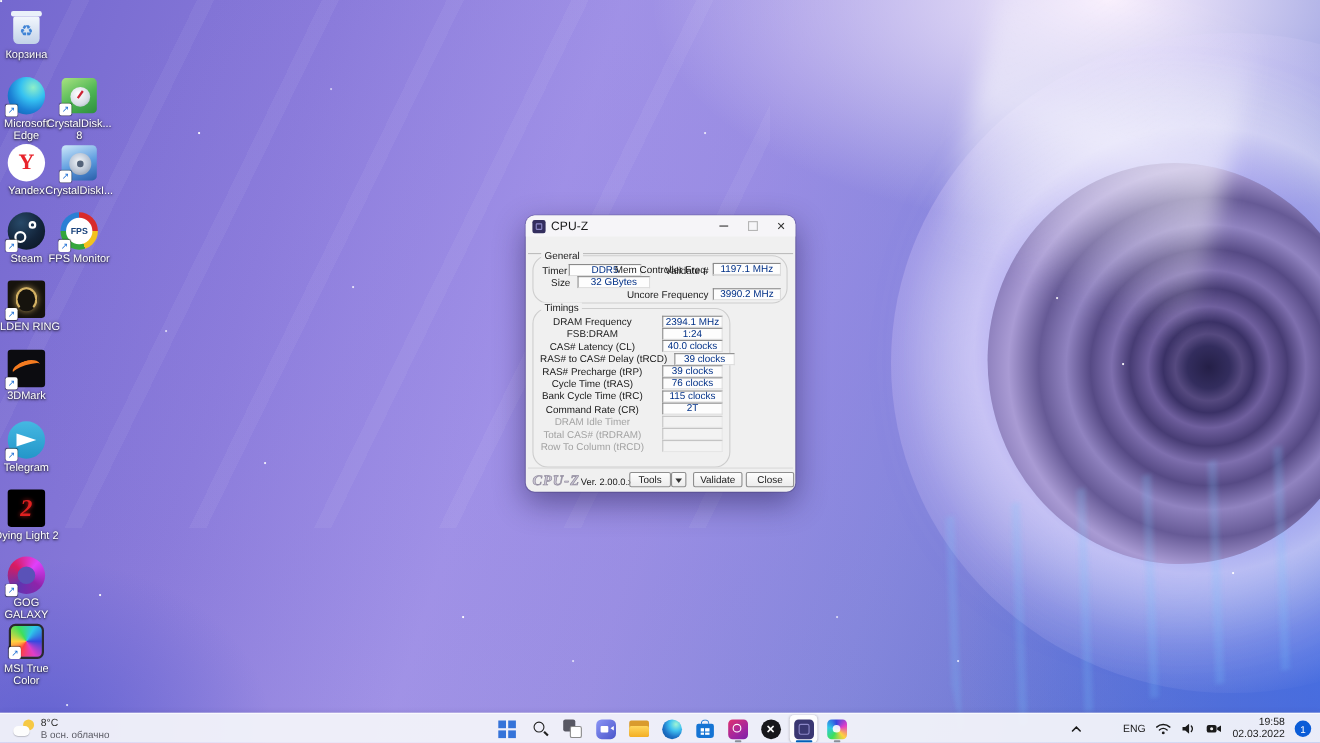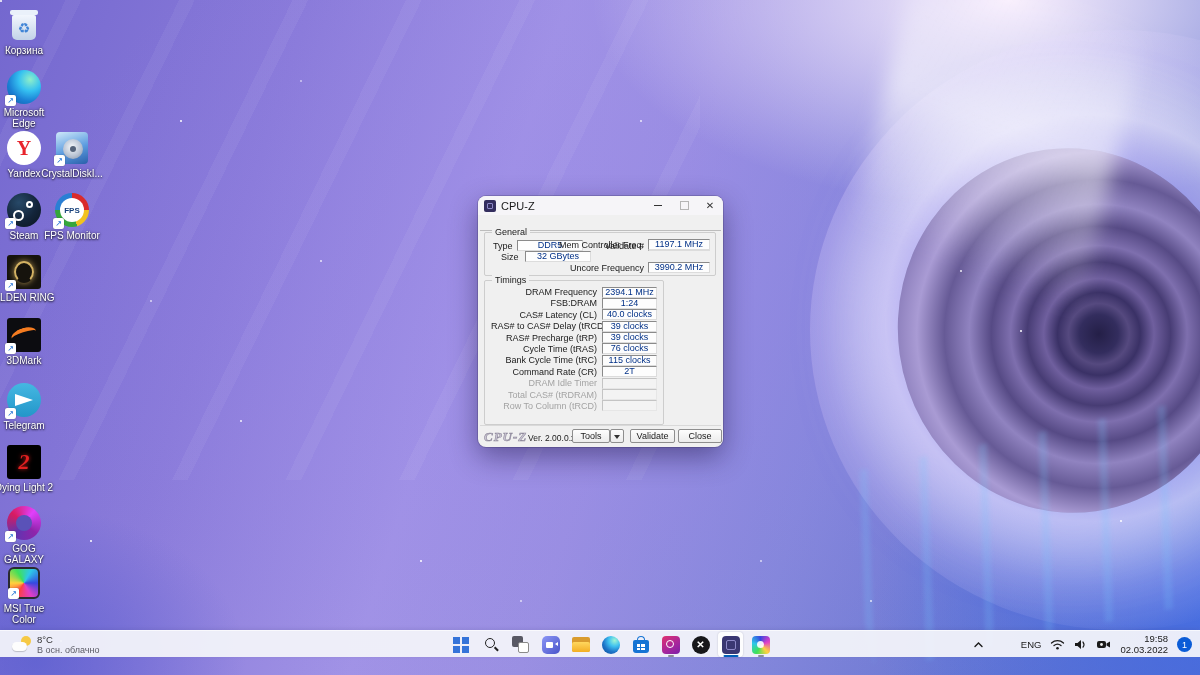--- a/index.html
+++ b/index.html
@@ -101,59 +101,59 @@
   .cz-max::after { content:""; width:7px; height:7px; border:1px solid #b5b5b5; }
   .cz-close { border-radius:0 8px 0 0; font-size:10px; color:#333; }
   .cz-close::after { content:"\2715"; }
 
   .cz-tabs { display:flex; align-items:flex-end; height:15px; padding-left:4px; }
   .cz-tab { padding:1px 4px; height:12px; line-height:10px; font-size:9px; background:#f1f1f1;
     border:1px solid #a8a8a8; border-bottom:none; border-radius:2px 2px 0 0; margin-right:1px; }
   .cz-tab.active { height:14px; background:#fcfcfc; color:#9c1313; font-weight:bold; }
   .cz-page { position:absolute; left:2px; right:2px; top:34px; bottom:22px; border-top:1px solid #bdbdbd; background:#f0f0f0; }
 
-  .groupbox { position:absolute; border:1px solid #cdcdcd; border-radius:2px; }
+  .groupbox { position:absolute; border:1px solid #cdcdcd; border-radius:14px; }
   .gb-general { left:4px; top:1px; width:232px; height:44px; }
   .gb-timings { left:4px; top:49px; width:180px; height:145px; }
   .gb-label { position:absolute; top:-6px; left:7px; background:#f0f0f0; padding:0 3px; font-size:9px; }
 
   .vbox { background:#fdfdfd; border:1px solid; border-color:#8a8a8a #dcdcdc #dcdcdc #8a8a8a;
     height:11px; line-height:9px; font-size:9px; color:#003087; text-align:center; }
   .vbox.dis { background:#f3f3f3; border-color:#c4c4c4 #e6e6e6 #e6e6e6 #c4c4c4; }
 
   .g-row { position:absolute; display:flex; align-items:center; font-size:9px; }
   .g-row .lab { margin-right:4px; }
   .g-row .vbox { width:66px; }
   .g-r1 { left:8px; top:7px; } .g-r2 { left:16px; top:18px; }
   .g-r1 .lab, .g-r2 .lab { width:20px; }
   .g-r3,.g-r4,.g-r5 { left:52px; } .g-r3 { top:7px; } .g-r4 { top:6px; } .g-r5 { top:29px; }
   .g-r3 .lab,.g-r4 .lab,.g-r5 .lab { width:107px; text-align:right; }
   .g-r3 .vbox,.g-r4 .vbox,.g-r5 .vbox { width:62px; }
 
   .t-rows { position:absolute; inset:6px 6px 4px 6px; display:flex; flex-direction:column; }
   .t-row { display:flex; align-items:center; height:10px; margin-bottom:1.4px; font-size:9px; }
-  .t-row .lab { width:106px; text-align:right; margin-right:5px; white-space:nowrap; }
+  .t-row .lab { width:106px; text-align:center; margin-right:16px; white-space:nowrap; }
   .t-row .vbox { width:55px; flex:none; }
   .t-row.dis .lab { color:#a3a3a3; }
 
   .cz-footer { position:absolute; left:6px; right:2px; bottom:3px; height:15px; }
   .cz-logo { position:absolute; left:0; top:0; font-family:"Liberation Serif",serif; font-style:italic;
     font-weight:bold; font-size:13px; color:#cac5d3; -webkit-text-stroke:0.6px #8f8a9c; letter-spacing:1px; }
   .cz-ver { position:absolute; left:44px; top:4px; font-size:8.5px; }
   .pbtn { position:absolute; top:0; height:14px; background:linear-gradient(#fdfdfd,#ececec);
     border:1px solid #8e8e8e; border-radius:2px; font-size:9px; text-align:center; line-height:12px; }
   .b-tools { left:88px; width:38px; }
   .b-drop { left:126px; width:14px; }
   .b-drop::after { content:""; display:inline-block; border:3px solid transparent; border-top:4px solid #333; margin-top:5px; }
   .b-validate { left:146px; width:45px; }
   .b-close { left:194px; width:44px; }
   .cz-sep { position:absolute; left:2px; right:2px; bottom:21px; border-top:1px solid #d9d9d9; }
 
   
-  .taskbar { position:absolute; left:0; bottom:18px; width:1200px; height:27px;
+  .taskbar { position:absolute; left:0; bottom:0; width:1200px; height:27px;
     background:rgba(242,243,250,.95); border-top:1px solid rgba(255,255,255,.65);
     box-shadow:0 -1px 4px rgba(60,60,120,.15); }
   .weather { position:absolute; left:8px; top:2px; display:flex; align-items:center; gap:5px; height:23px; padding:0 4px; border-radius:4px; }
   .w-icon { position:relative; width:20px; height:18px; }
   .w-sun { position:absolute; left:9px; top:0; width:10px; height:10px; border-radius:50%; background:#f6c945; }
   .w-cloud { position:absolute; left:0; top:6px; width:15px; height:9px; border-radius:6px; background:#fdfdfd; box-shadow:0 1px 1px rgba(0,0,0,.2); }
   .w-text { display:flex; flex-direction:column; justify-content:center; line-height:10px; }
   .w-temp { font-size:9.5px; color:#333; }
   .w-cond { font-size:9px; color:#5c5c66; }
 
@@ -227,20 +227,28 @@
   </div>
 
 
   <div class="dicon" style="left:-8px;top:70px">
     <div class="ico i-edge">
       <span class="sc"></span>
     </div>
     <div class="dlabel">Microsoft Edge</div>
   </div>
 
+  <div class="dicon" style="left:40px;top:70px">
+    <div class="ico i-cdm">
+      <div class="gauge"></div>
+        <div class="needle"></div>
+      <span class="sc"></span>
+    </div>
+    <div class="dlabel">CrystalDisk... 8</div>
+  </div>
 
   <div class="dicon" style="left:-8px;top:131px">
     <div class="ico i-yandex">Y</div>
     <div class="dlabel">Yandex</div>
   </div>
 
   <div class="dicon" style="left:40px;top:131px">
     <div class="ico i-cdi">
       <div class="disk"></div>
         <div class="hub"></div>
@@ -319,21 +327,21 @@
         <div class="cz-btn cz-max"></div>
         <div class="cz-btn cz-close"></div>
       </div>
     </div>
 
 
     <div class="cz-page">
       <div class="groupbox gb-general">
         <div class="gb-label">General</div>
         <div class="g-row g-r1">
-          <span class="lab">Type</span>
+          <span class="lab">Timer</span>
           <span class="vbox">DDR5</span>
         </div>
         <div class="g-row g-r2">
           <span class="lab">Size</span>
           <span class="vbox">32 GBytes</span>
         </div>
         <div class="g-row g-r3">
           <span class="lab">Validate #</span>
           <span class="vbox">4 x 32-bit</span>
         </div>

